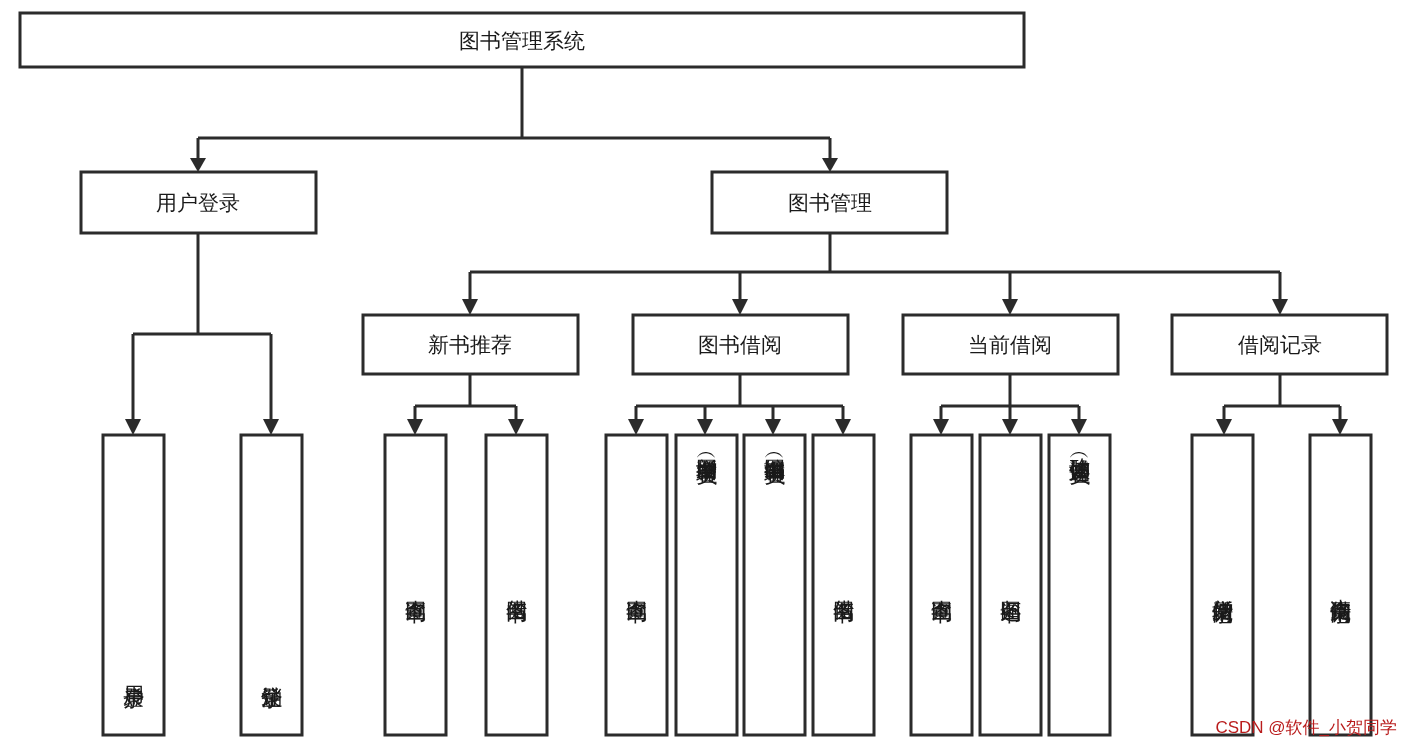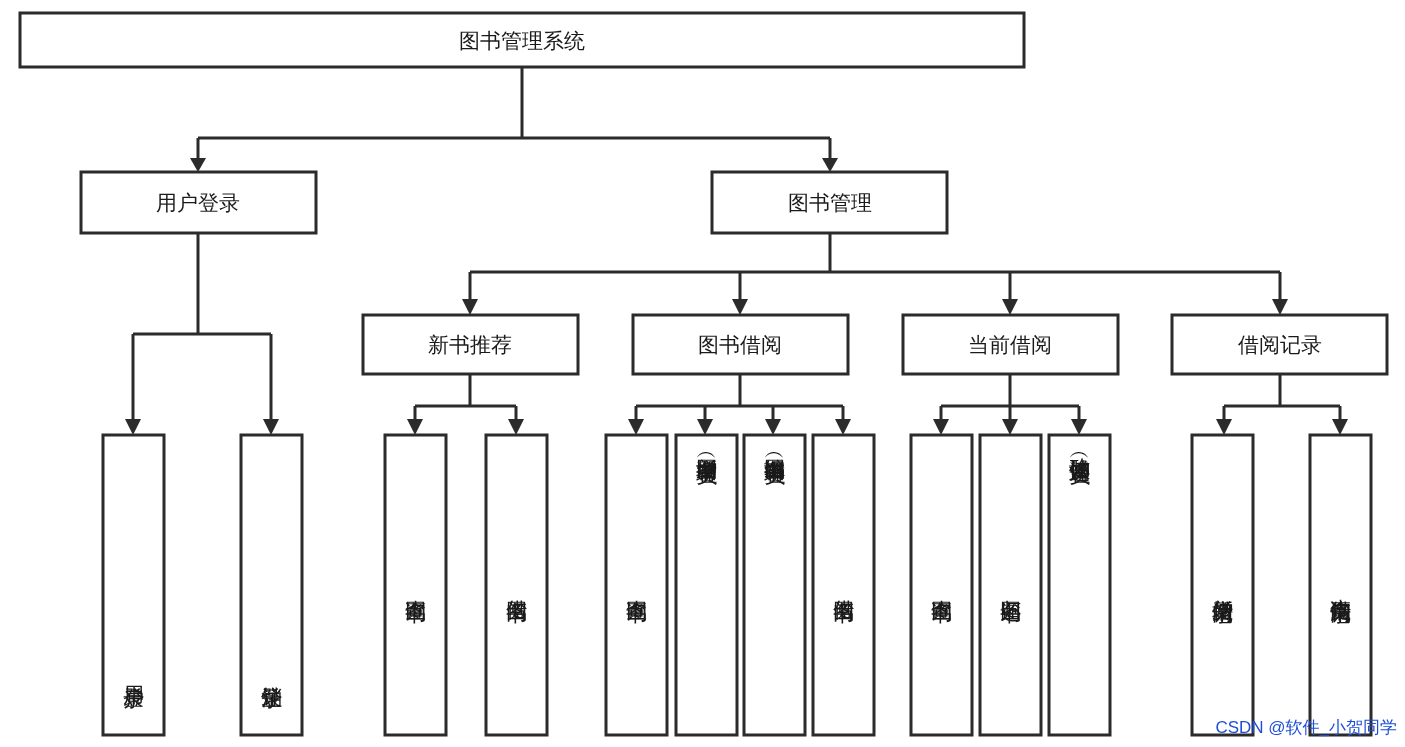--- a/index.html
+++ b/index.html
@@ -14,21 +14,21 @@
             font-size:21px;fill:#1a1a1a;text-anchor:middle;
             dominant-baseline:middle;}
   .vtextwrap{position:absolute;display:flex;align-items:center;
              justify-content:center;pointer-events:none;}
   .vtext{writing-mode:vertical-rl;text-orientation:upright;
          font-family:"Liberation Sans","DejaVu Sans",sans-serif;
          font-size:21px;line-height:1.08;color:#1a1a1a;letter-spacing:1px;
          white-space:nowrap;}
   .watermark{position:absolute;right:8px;bottom:8px;
              font-family:"Liberation Sans","DejaVu Sans",sans-serif;
-             font-size:17px;color:#1d4ed8;white-space:nowrap;}
+             font-size:17px;color:#b91c1c;white-space:nowrap;}
 </style>
 </head>
 <body>
 
 <div id="stage">
 
   <svg id="diagram" viewBox="0 0 1405 747">
 
     <g>
 

